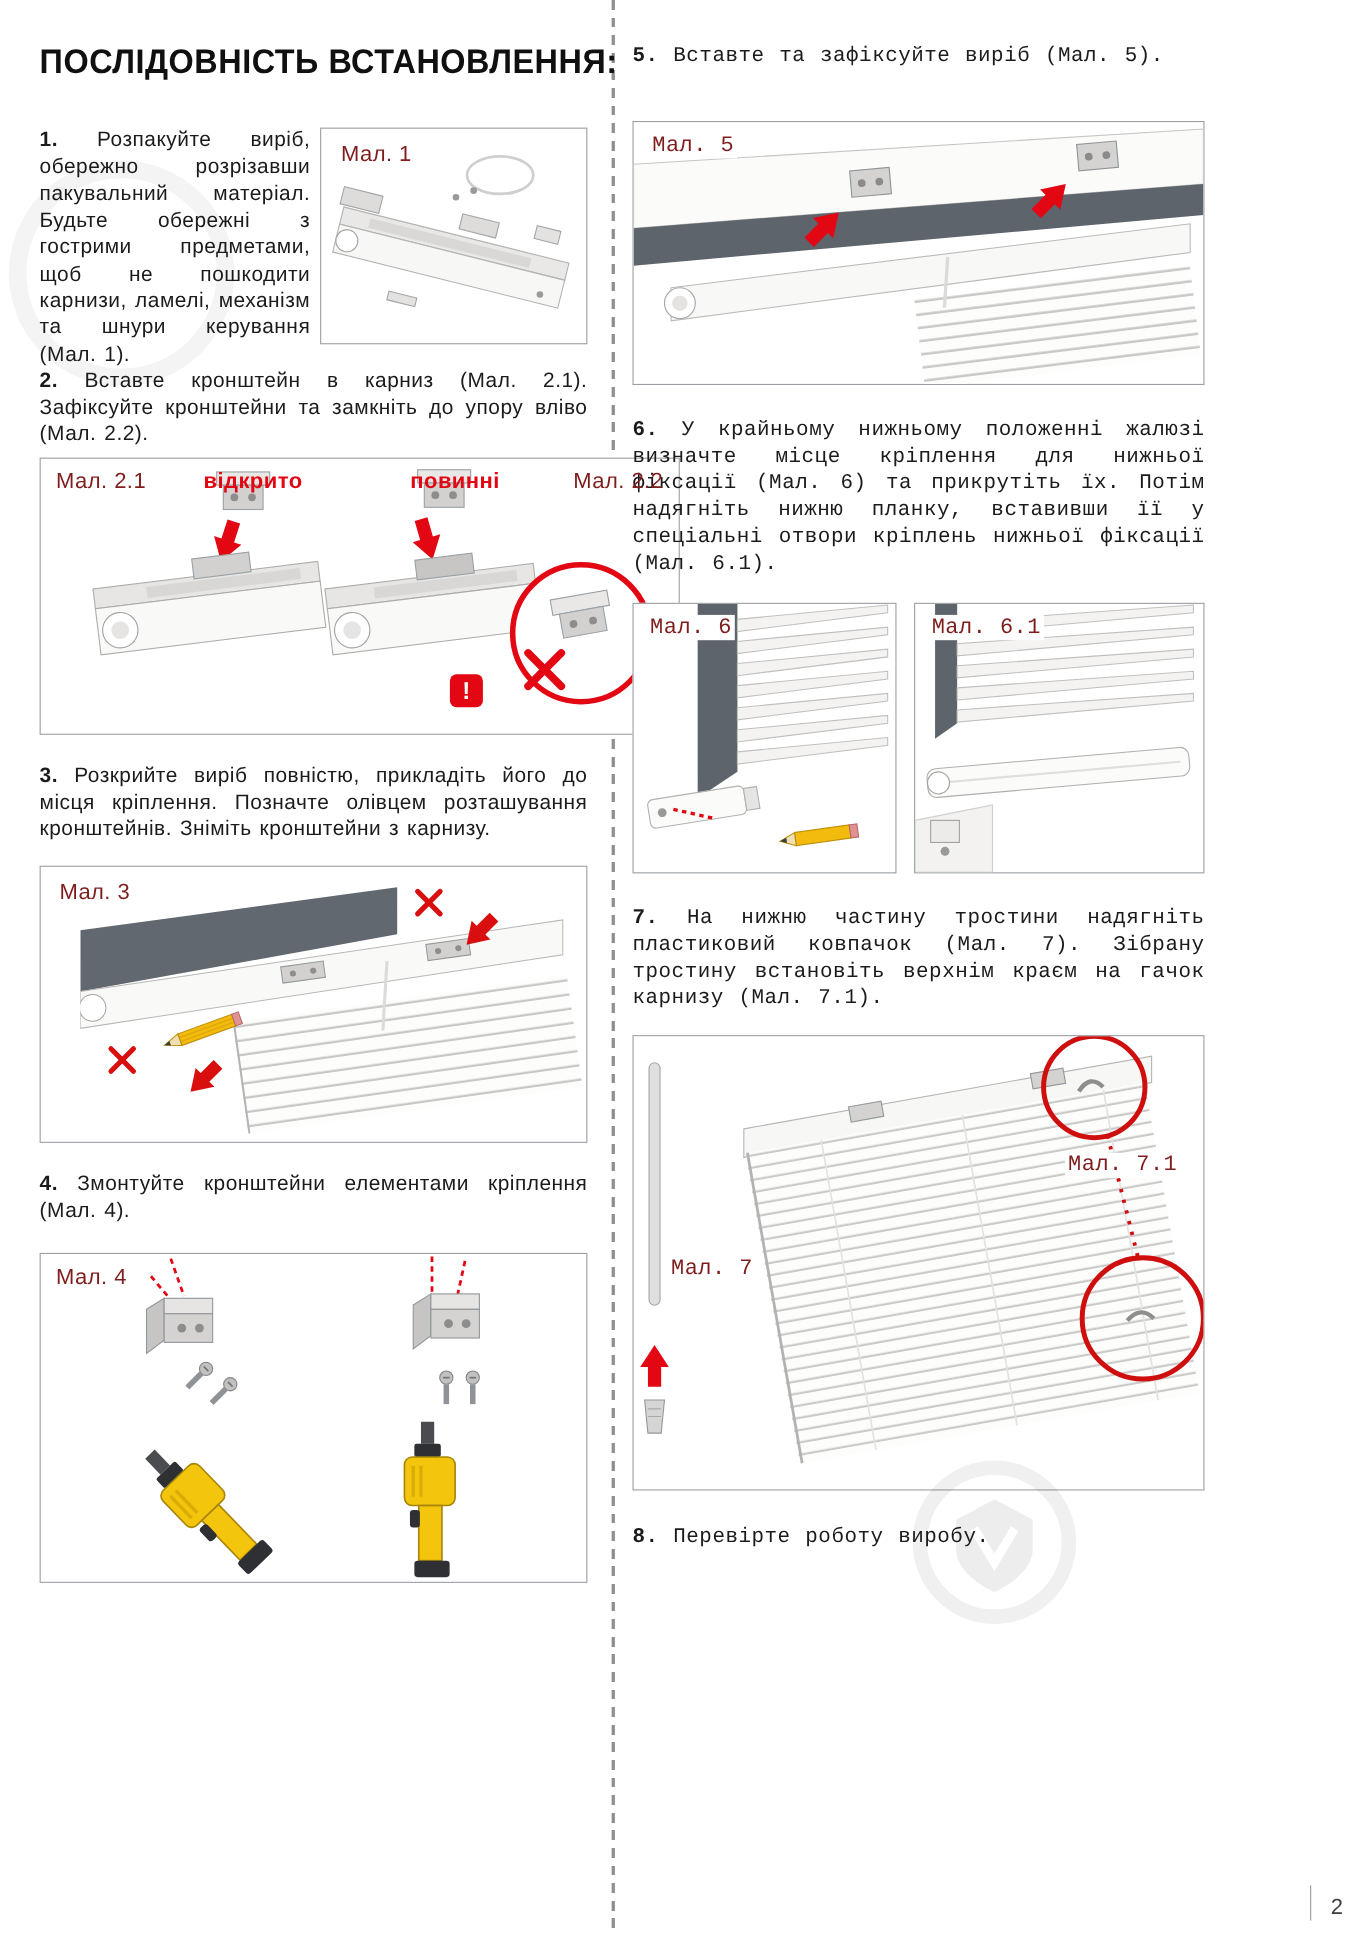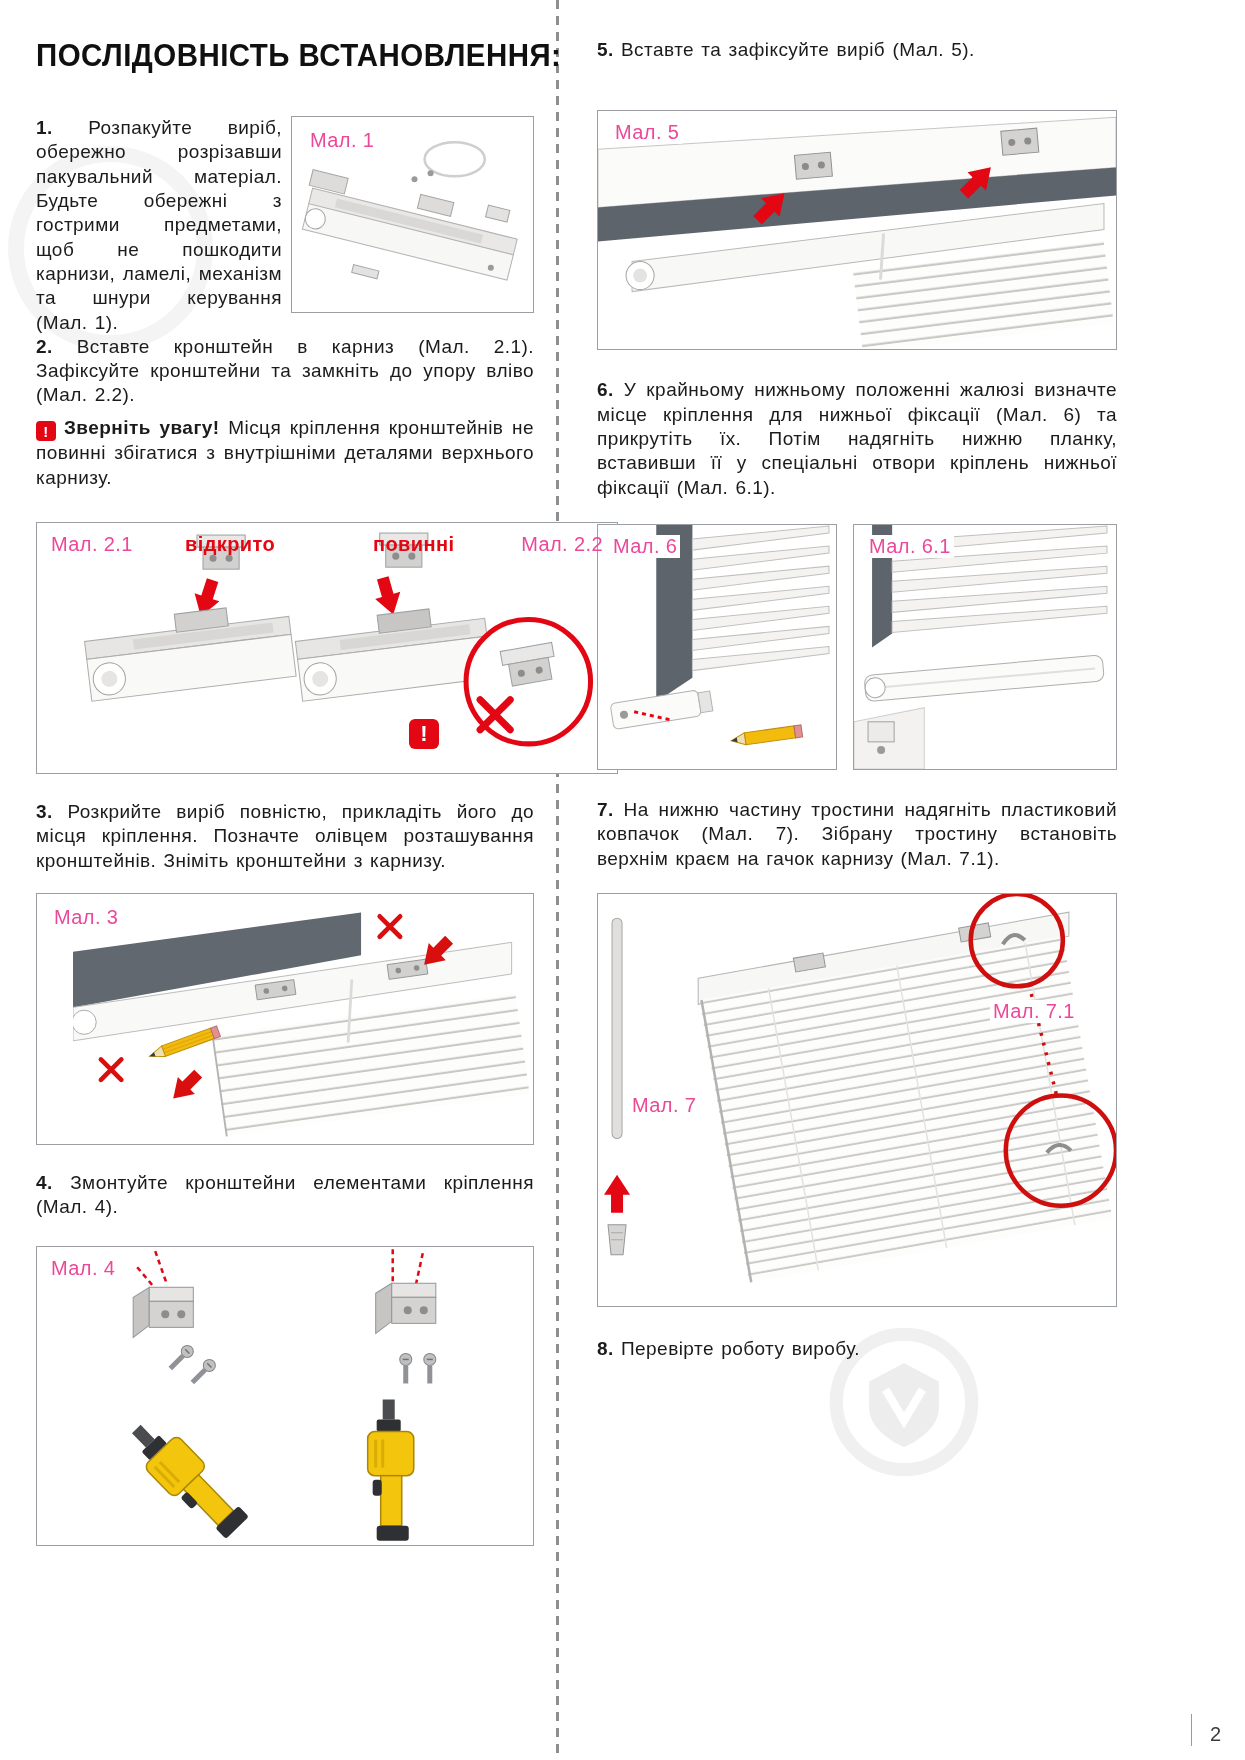--- a/index.html
+++ b/index.html
@@ -3,28 +3,28 @@
 <meta charset="utf-8">
 <style>
 *{margin:0;padding:0;box-sizing:border-box;}
 body{background:#fff;}
 .page{position:relative;width:1245px;height:1760px;background:#fff;
   font-family:"Liberation Sans","DejaVu Sans",sans-serif;color:#1b1b1b;overflow:hidden;}
 .divider{position:absolute;left:556px;top:0;width:3px;height:1760px;
   background:repeating-linear-gradient(to bottom,#8d9093 0 9px,transparent 9px 16px);}
 .col{position:absolute;top:38px;}
 .col-left{left:36px;width:498px;}
-.col-right{left:597px;width:520px;}
+.col-right{left:575px;width:520px;font-family:Liberation Mono, monospace;}
 .title{font-size:31px;font-weight:800;letter-spacing:.5px;white-space:nowrap;
   transform:scaleX(.95);transform-origin:left top;margin-bottom:42px;color:#101010;}
 .step{font-size:19px;line-height:1.28;text-align:justify;letter-spacing:.45px;
   word-spacing:1.5px;position:relative;z-index:1;}
 .figbox{position:relative;border:1.5px solid #9b9fa3;background:#fff;}
 .figbox svg{display:block;width:100%;height:100%;}
-.figlabel{position:absolute;font-size:20px;letter-spacing:.4px;color:#ec4899;z-index:2;}
+.figlabel{position:absolute;font-size:20px;letter-spacing:.4px;color:#7f1d1d;z-index:2;}
 .red-label{color:#e30613;font-weight:bold;margin-left:40px;}
 .wbg{background:#fff;padding:0 3px;}
 .warn-badge{display:inline-flex;align-items:center;justify-content:center;width:20px;height:20px;
   border-radius:4px;background:#e30613;color:#fff;font-weight:bold;font-size:15px;
   margin-right:8px;vertical-align:-3px;}
 .warn-badge-lg{width:30px;height:30px;font-size:22px;border-radius:6px;margin:0;z-index:3;}
 .step1-row{display:flex;gap:9px;justify-content:space-between;}
 .step1-text{width:246px;}
 .fig1{width:243px;height:197px;flex:0 0 auto;}
 .fig2{width:582px;height:252px;}
@@ -74,21 +74,20 @@
           </g>
           <circle cx="122" cy="62" r="3" fill="#9a9a9a"></circle>
           <circle cx="138" cy="56" r="3" fill="#9a9a9a"></circle>
           <circle cx="198" cy="150" r="3" fill="#9a9a9a"></circle>
           <rect x="60" y="150" width="26" height="8" transform="rotate(14 73 154)" fill="#e3e2e0" stroke="#a5a5a5"></rect>
         </svg>
       </div>
     </div>
 
     <p class="step mb8"><b>2.</b> <span>Вставте кронштейн в карниз (Мал. 2.1). Зафіксуйте кронштейни та замкніть до упору вліво (Мал. 2.2).</span></p>
-    <p class="step mb32"><span class="warn-badge">!</span><b>Зверніть увагу!</b> <span>Місця кріплення кронштейнів не повинні збігатися з внутрішніми деталями верхнього карнизу.</span></p>
 
     <div class="figbox fig2 mb26">
       <span class="figlabel" style="left:14px;top:10px;">Мал. 2.1</span>
       <span class="figlabel red-label" style="left:108px;top:10px;">відкрито</span>
       <span class="figlabel red-label" style="left:296px;top:10px;">повинні</span>
       <span class="figlabel" style="right:14px;top:10px;">Мал. 2.2</span>
       <span class="warn-badge warn-badge-lg" style="position:absolute;left:372px;top:196px;">!</span>
       <svg viewBox="0 0 495 249">
         <g transform="translate(118,12)">
           <rect x="0" y="0" width="48" height="12" fill="#e9e8e6" stroke="#9aa0a4"></rect>

